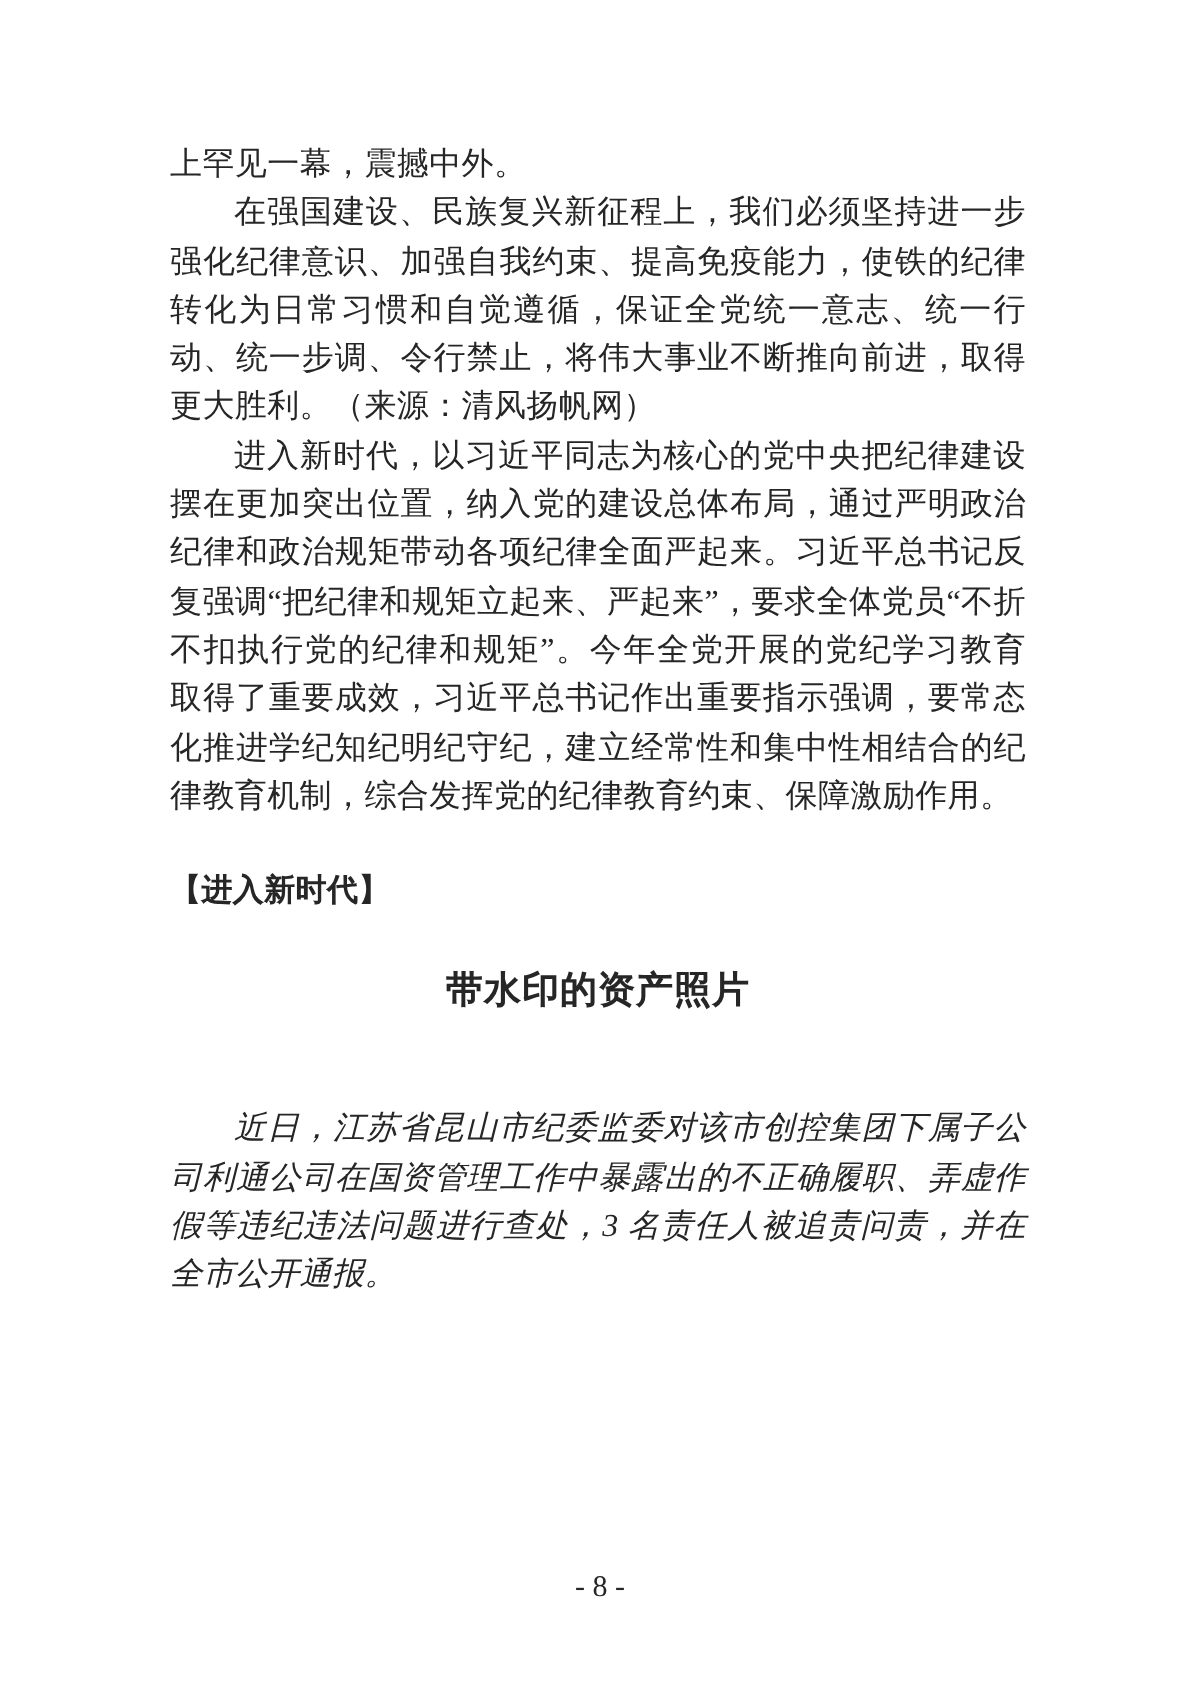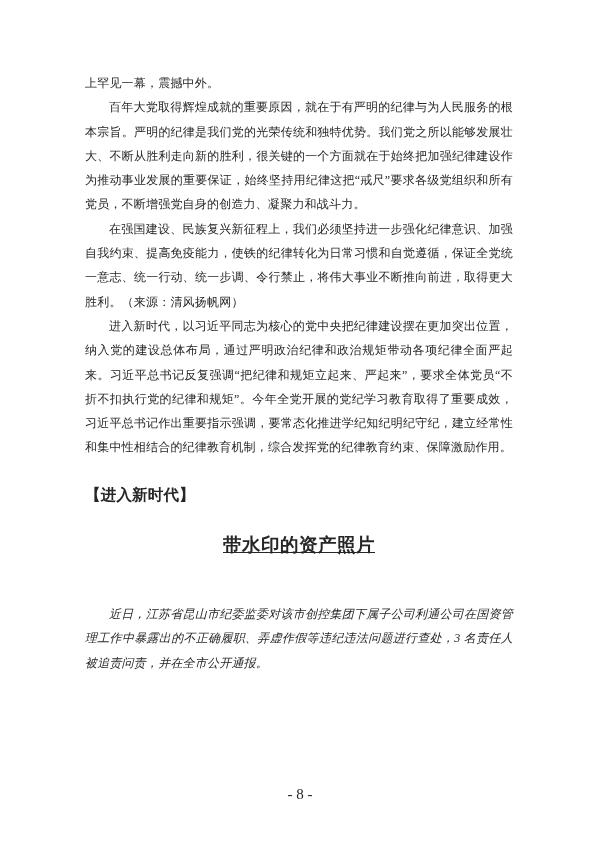--- a/index.html
+++ b/index.html
@@ -17,21 +17,21 @@
     color: #262626;
   }
   .content {
     position: absolute;
     left: 85px;
     top: 71px;
     width: 428px;
   }
   .body-para {
     margin: 0;
-    font-size: 12px;
+    font-size: 16px;
     line-height: 24.3px;
     text-align: justify;
     text-justify: inter-character;
     letter-spacing: 0.2px;
   }
   .indent {
     text-indent: 2em;
   }
   .section-header {
     margin: 23px 0 0 0;
@@ -40,21 +40,20 @@
     line-height: 24.3px;
     text-align: left;
   }
   .article-title {
     margin: 24px 0 0 0;
     font-weight: bold;
     font-size: 18.5px;
     line-height: 28px;
     text-align: center;
     letter-spacing: 0.5px;
-    text-decoration: underline;
   }
   .article-para {
     margin-top: 43px;
     font-style: italic;
   }
   .page-number {
     position: absolute;
     left: 0;
     right: 0;
     top: 784px;
@@ -63,21 +62,20 @@
     line-height: 20px;
     color: #262626;
   }
 </style>
 </head>
 <body>
 
 <div class="page">
   <div class="content">
     <p class="body-para">上罕见一幕，震撼中外。</p>
-    <p class="body-para indent">百年大党取得辉煌成就的重要原因，就在于有严明的纪律与为人民服务的根本宗旨。严明的纪律是我们党的光荣传统和独特优势。我们党之所以能够发展壮大、不断从胜利走向新的胜利，很关键的一个方面就在于始终把加强纪律建设作为推动事业发展的重要保证，始终坚持用纪律这把“戒尺”要求各级党组织和所有党员，不断增强党自身的创造力、凝聚力和战斗力。</p>
     <p class="body-para indent">在强国建设、民族复兴新征程上，我们必须坚持进一步强化纪律意识、加强自我约束、提高免疫能力，使铁的纪律转化为日常习惯和自觉遵循，保证全党统一意志、统一行动、统一步调、令行禁止，将伟大事业不断推向前进，取得更大胜利。（来源：清风扬帆网）</p>
     <p class="body-para indent">进入新时代，以习近平同志为核心的党中央把纪律建设摆在更加突出位置，纳入党的建设总体布局，通过严明政治纪律和政治规矩带动各项纪律全面严起来。习近平总书记反复强调“把纪律和规矩立起来、严起来”，要求全体党员“不折不扣执行党的纪律和规矩”。今年全党开展的党纪学习教育取得了重要成效，习近平总书记作出重要指示强调，要常态化推进学纪知纪明纪守纪，建立经常性和集中性相结合的纪律教育机制，综合发挥党的纪律教育约束、保障激励作用。</p>
     <p class="body-para section-header">【进入新时代】</p>
     <h1 class="article-title">带水印的资产照片</h1>
     <p class="body-para indent article-para">近日，江苏省昆山市纪委监委对该市创控集团下属子公司利通公司在国资管理工作中暴露出的不正确履职、弄虚作假等违纪违法问题进行查处，3 名责任人被追责问责，并在全市公开通报。</p>
   </div>
   <div class="page-number">- 8 -</div>
 </div>
 
 </body></html>

